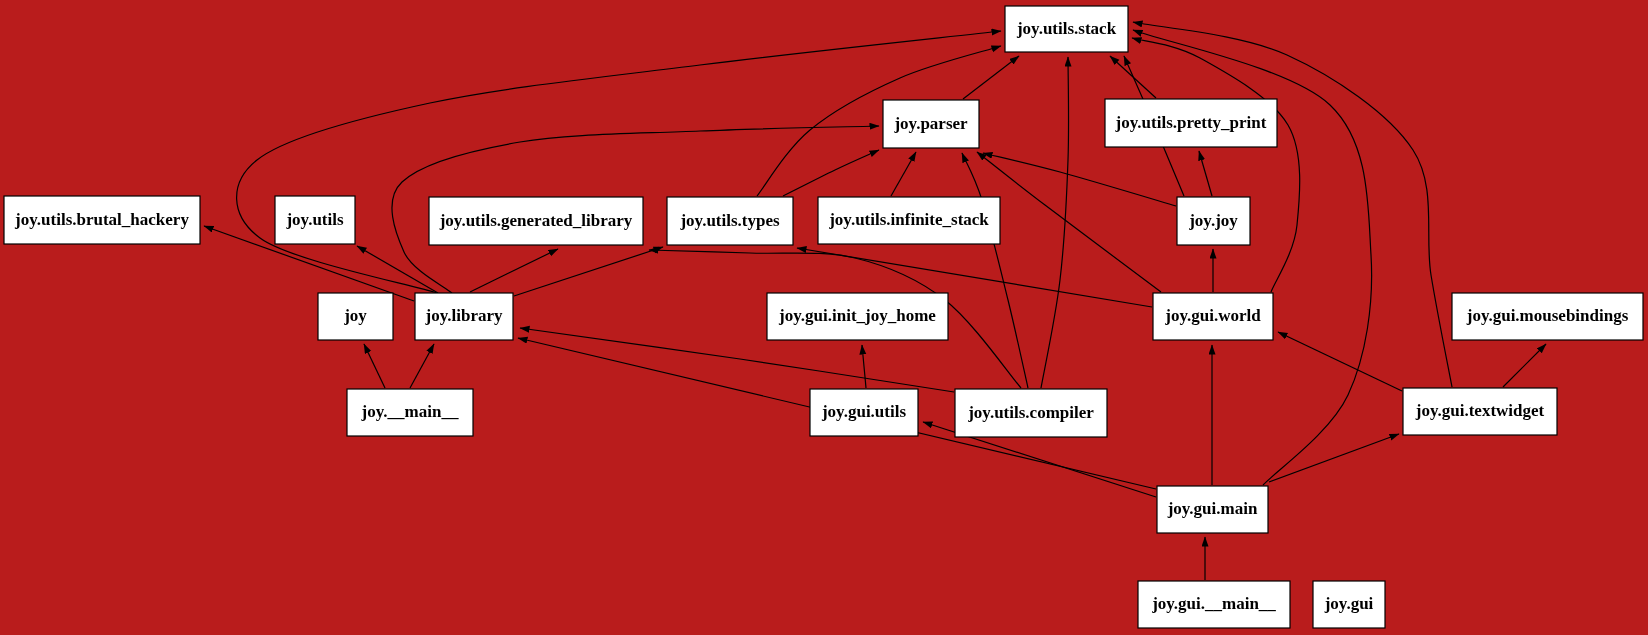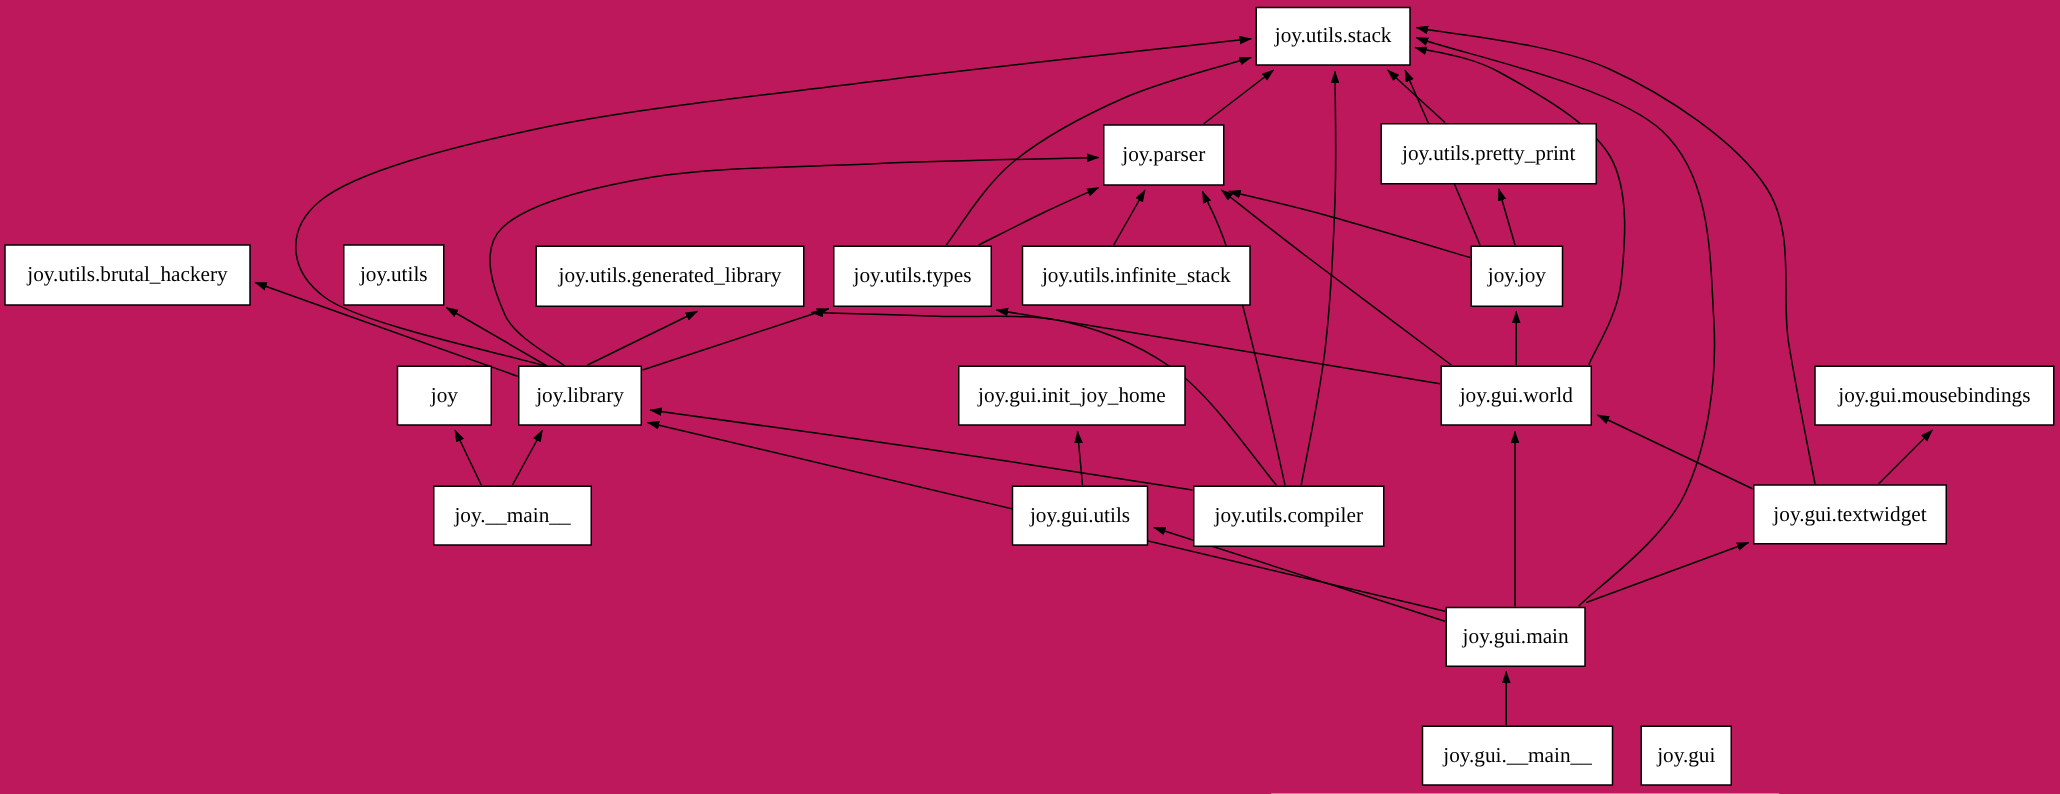--- a/index.html
+++ b/index.html
@@ -1,17 +1,17 @@
 <!DOCTYPE html>
 <html><head>
 <meta charset="utf-8">
 <style>
   html,body{margin:0;padding:0;background:#ffffff;}
-  .canvas-wrap{position:relative;width:1648px;height:635px;background:#be185d;overflow:hidden;
-    font-family:"Liberation Serif","DejaVu Serif",serif;}
+  .canvas-wrap{position:relative;width:1648px;height:635px;background:#b91c1c;overflow:hidden;
+    font-family:"Liberation Serif","DejaVu Serif",serif;font-weight:bold;}
   svg{display:block}
   .node-box{fill:#ffffff;stroke:#000000;stroke-width:1.2px;}
   .node-label{font-family:"Liberation Serif","DejaVu Serif",serif;font-size:17px;fill:#000000;
     text-anchor:middle;dominant-baseline:middle;}
   .edge{fill:none;stroke:#000000;stroke-width:1.2px;}
 </style>
 </head>
 <body>
 
 <div class="canvas-wrap">

